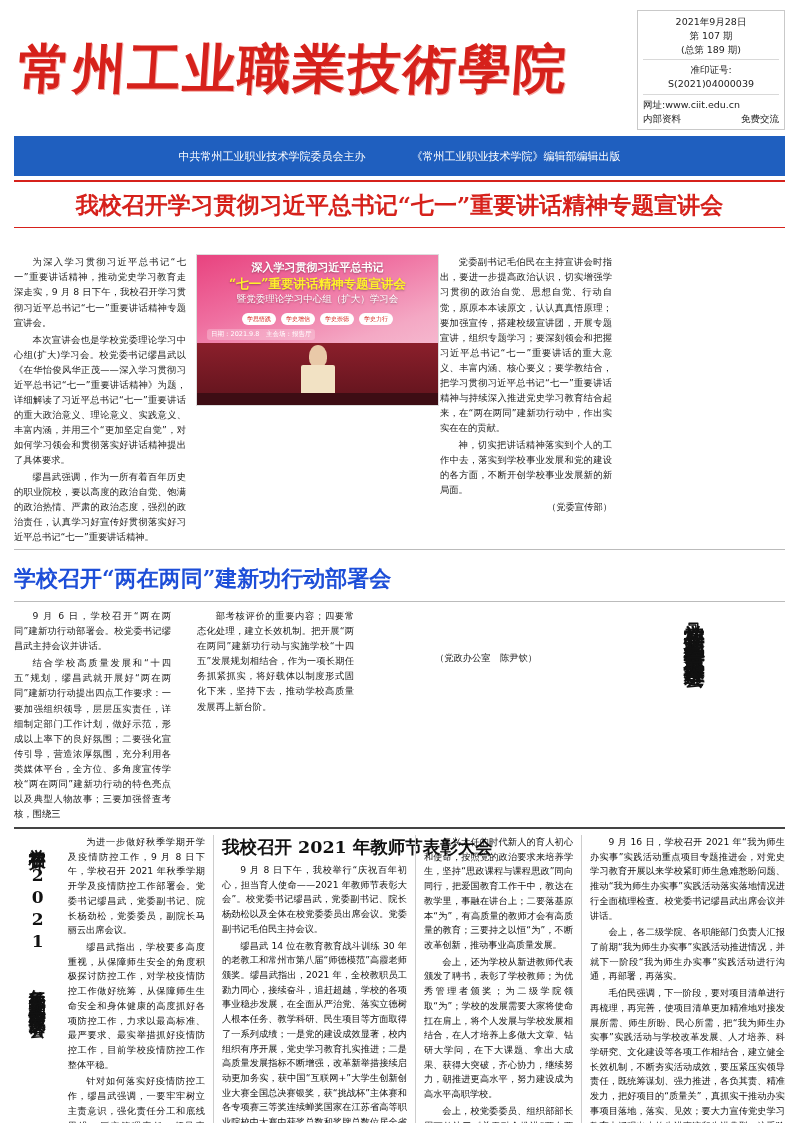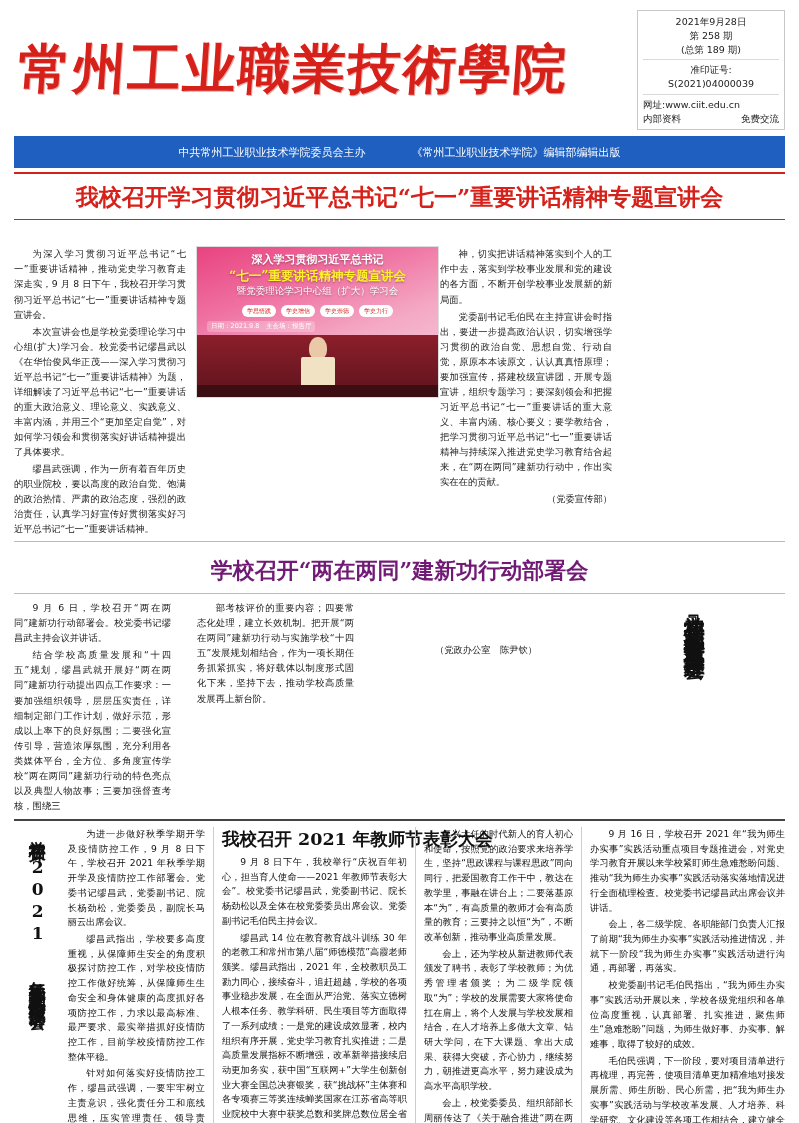--- a/index.html
+++ b/index.html
@@ -56,21 +56,21 @@
     border-top: 1px solid #d9d9d9;
     margin: 3px 0;
   }
   .masthead-info .left { text-align: left; }
 
   
   .bluebar {
     margin-top: 4px;
     background: #1f5fbf;
     color: #fff;
-    height: 32px;
+    height: 40px;
     display: flex;
     align-items: center;
     justify-content: center;
     gap: 46px;
     font-size: 11px;
     font-family: Liberation Sans, sans-serif;
   }
 
   .redrule {
     height: 2px;
@@ -154,25 +154,24 @@
   .photo .speaker {
     position:absolute; bottom:38px; left:50%; transform:translateX(-50%);
     width:18px; height:22px; background:#e9c9a8; border-radius:50% 50% 40% 40%;
   }
   .photo .desk {
     position:absolute; bottom:0; left:0; right:0; height:12px; background:#3d0d14;
   }
 
   
   .sec-head {
-    text-align:center;
     font-family: "DejaVu Serif","Liberation Serif",serif;
     font-weight:bold;
     font-size: 22px;
-    color:#701a75;
+    color:#1d4ed8;
     padding: 8px 0 4px 0;
     white-space: nowrap;
   }
   .thin-rule { border-bottom:1px solid #bbb; margin: 3px 0 6px 0; }
   .thick-rule { border-bottom:2px solid #444; margin: 4px 0 6px 0;}
 
   .three-col {
     display:flex; gap:26px; align-items:flex-start;
   }
   .three-col .c { width:172px; }
@@ -222,21 +221,21 @@
 <body>
 
 <div class="page">
 
   <div class="masthead">
     <div class="masthead-title">
       <div class="cn">常州工业職業技術學院</div>
     </div>
     <div class="masthead-info">
       <div class="line">2021年9月28日</div>
-      <div class="line">第 258 期</div>
+      <div class="line">第 107 期</div>
       <div class="line">(总第 189 期)</div>
       <div class="sep"></div>
       <div class="line">准印证号:</div>
       <div class="line">S(2021)04000039</div>
       <div class="sep"></div>
       <div class="line left">网址:www.ciit.edu.cn</div>
       <div class="line left" style="display:flex;justify-content:space-between;">
         <span>内部资料</span>
         <span>免费交流</span>
       </div>
@@ -274,22 +273,22 @@
         </div>
         <div class="datebar">日期：2021.9.8　主会场：报告厅</div>
         <div class="stage"></div>
         <div class="speaker"></div>
         <div class="podium"></div>
         <div class="desk"></div>
       </div>
     </div>
 
     <div class="col w3">
+      <p>党委副书记毛伯民在主持宣讲会时指出，要进一步提高政治认识，切实增强学习贯彻的政治自觉、思想自觉、行动自觉，原原本本读原文，认认真真悟原理；要加强宣传，搭建校级宣讲团，开展专题宣讲，组织专题学习；要深刻领会和把握习近平总书记“七一”重要讲话的重大意义、丰富内涵、核心要义；要学教结合，把学习贯彻习近平总书记“七一”重要讲话精神与持续深入推进党史学习教育结合起来，在“两在两同”建新功行动中，作出实实在在的贡献。</p>
       <p>神，切实把讲话精神落实到个人的工作中去，落实到学校事业发展和党的建设的各方面，不断开创学校事业发展新的新局面。</p>
-      <p>党委副书记毛伯民在主持宣讲会时指出，要进一步提高政治认识，切实增强学习贯彻的政治自觉、思想自觉、行动自觉，原原本本读原文，认认真真悟原理；要加强宣传，搭建校级宣讲团，开展专题宣讲，组织专题学习；要深刻领会和把握习近平总书记“七一”重要讲话的重大意义、丰富内涵、核心要义；要学教结合，把学习贯彻习近平总书记“七一”重要讲话精神与持续深入推进党史学习教育结合起来，在“两在两同”建新功行动中，作出实实在在的贡献。</p>
       <p style="text-align:right;text-indent:0;">（党委宣传部）</p>
     </div>
   </div>
 
   <div class="thin-rule"></div>
   <div class="sec-head">学校召开“两在两同”建新功行动部署会</div>
   <div class="thin-rule"></div>
 
   <div class="three-col">
     <div class="c col">
@@ -345,21 +344,20 @@
       </div>
 
     </div>
 
     <div class="col-divider"></div>
 
     <div style="width:196px;">
       <div class="bodycol">
         <p>9 月 16 日，学校召开 2021 年“我为师生办实事”实践活动重点项目专题推进会，对党史学习教育开展以来学校紧盯师生急难愁盼问题、推动“我为师生办实事”实践活动落实落地情况进行全面梳理检查。校党委书记缪昌武出席会议并讲话。</p>
         <p>会上，各二级学院、各职能部门负责人汇报了前期“我为师生办实事”实践活动推进情况，并就下一阶段“我为师生办实事”实践活动进行沟通，再部署，再落实。</p>
-        <p>校党委副书记毛伯民指出，“我为师生办实事”实践活动开展以来，学校各级党组织和各单位高度重视，认真部署、扎实推进，聚焦师生“急难愁盼”问题，为师生做好事、办实事、解难事，取得了较好的成效。</p>
         <p>毛伯民强调，下一阶段，要对项目清单进行再梳理，再完善，使项目清单更加精准地对接发展所需、师生所盼、民心所需，把“我为师生办实事”实践活动与学校改革发展、人才培养、科学研究、文化建设等各项工作相结合，建立健全长效机制，不断夯实活动成效，要压紧压实领导责任，既统筹谋划、强力推进，各负其责、精准发力，把好项目的“质量关”，真抓实干推动办实事项目落地，落实、见效；要大力宣传党史学习教育中涌现出来的先进事迹和先进典型，注重阶段性工作成效的总结，在全校营造各级党组织聚焦聚力、广大党员积极行动、师生员工踊跃参与的浓厚氛围。</p>
 
       </div>
 
     </div>
 
   </div>
 </div>
 
 </body></html>

